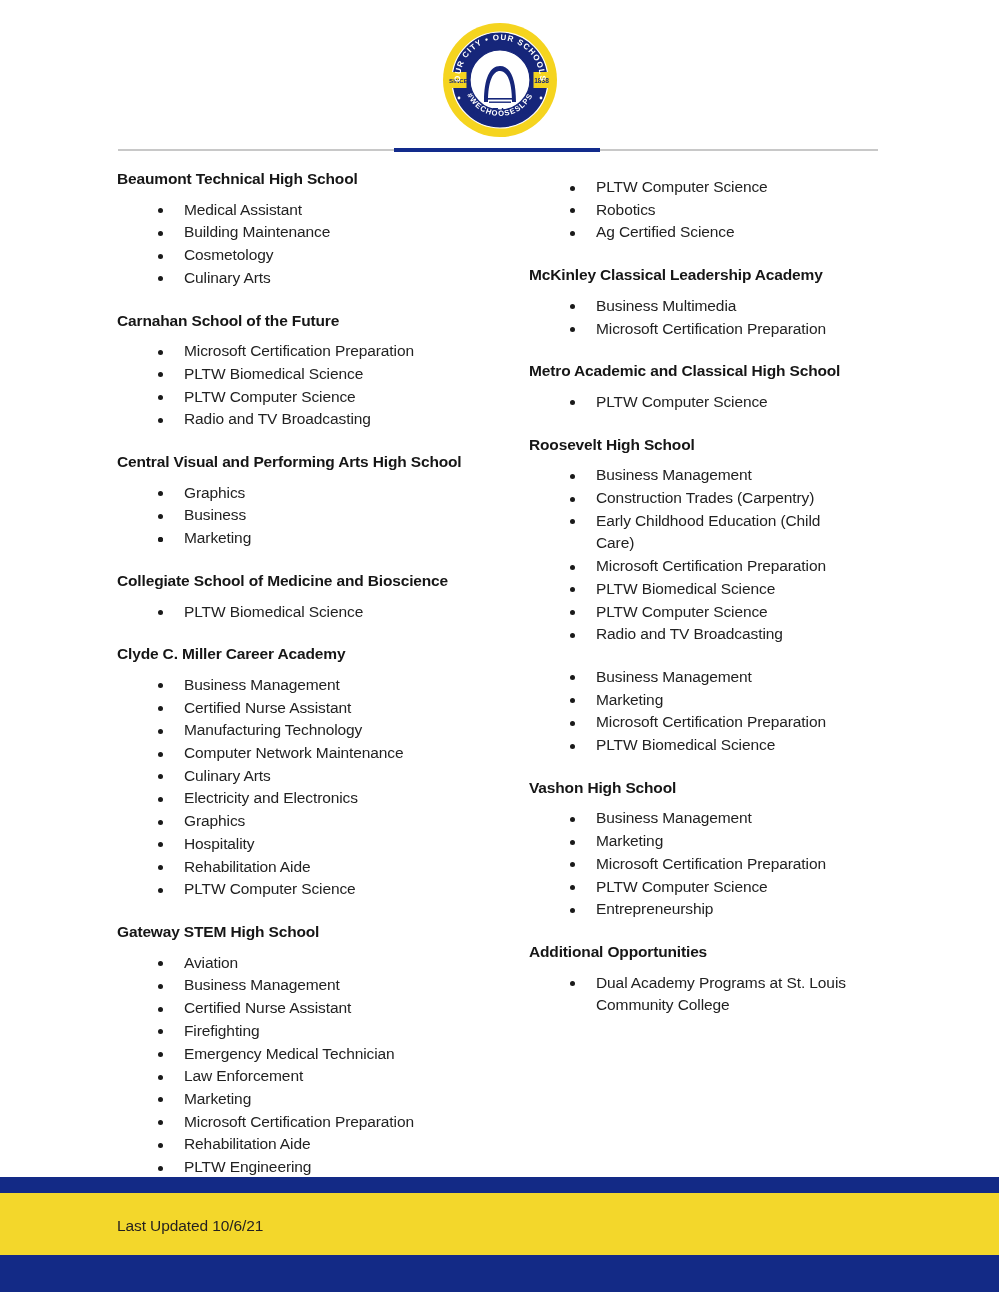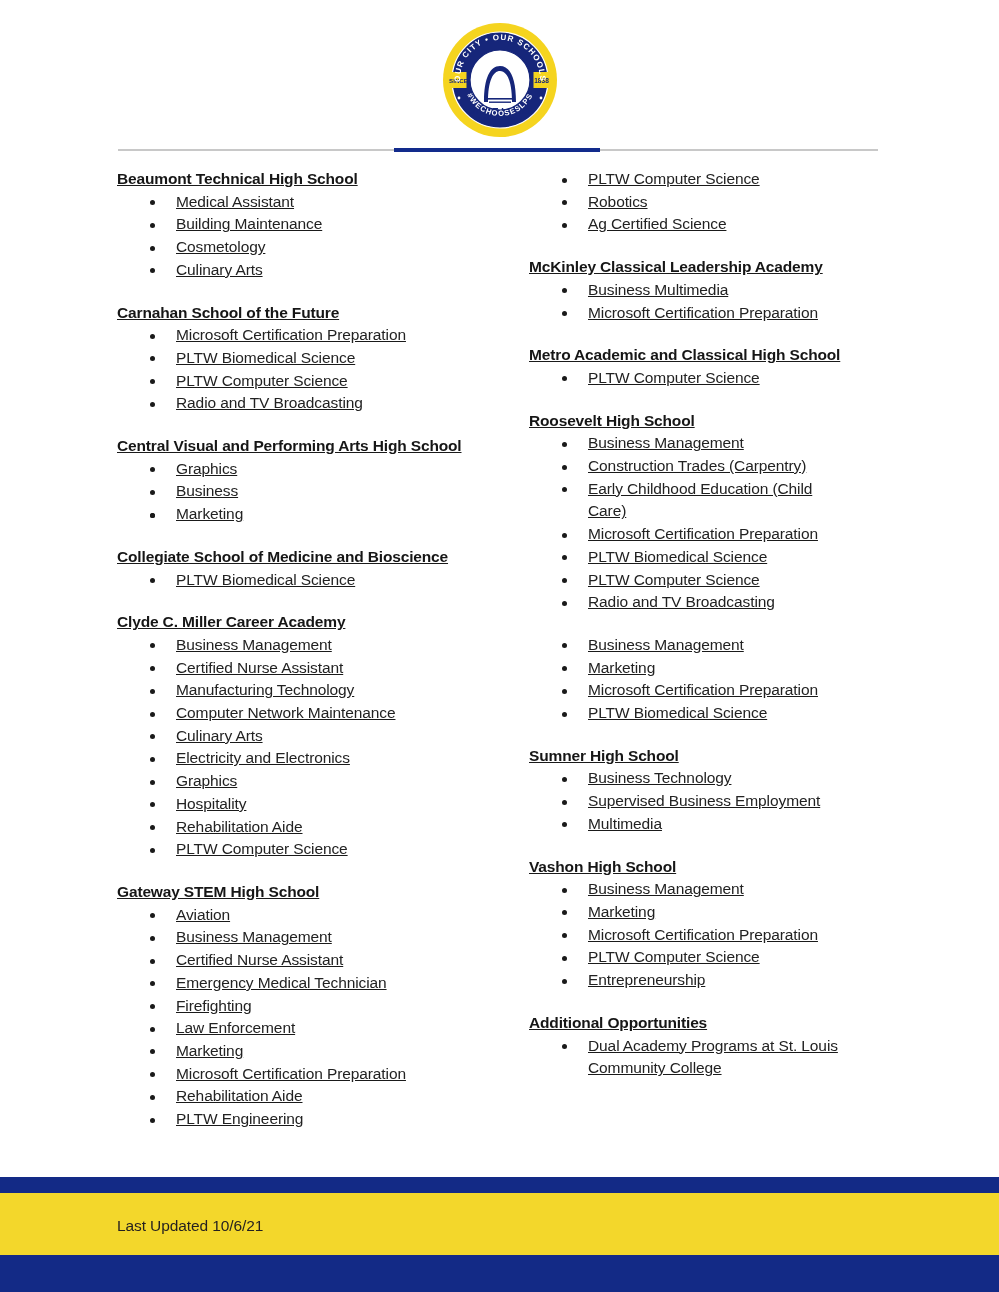--- a/index.html
+++ b/index.html
@@ -59,39 +59,38 @@
   #content {
     position: absolute;
     left: 0;
     top: 168px;
     width: 999px;
     height: 1000px;
   }
   .column {
     position: absolute;
     top: 0;
-    text-decoration: underline;
   }
   #col-left  { left: 117px; width: 400px; }
   #col-right { left: 529px; width: 400px; }
 
   .school-block { margin-bottom: 20px; }
 
   .school-name {
     font-size: 15.5px;
     font-weight: bold;
     line-height: 22.7px;
     letter-spacing: -0.15px;
     color: #161616;
     white-space: nowrap;
   }
 
   ul.program-list {
     list-style: none;
-    margin: 0;
+    margin: 8px;
     padding: 0;
   }
   ul.program-list > li {
     position: relative;
     padding-left: 59px;
     font-size: 15.5px;
     line-height: 22.7px;
     letter-spacing: -0.1px;
     color: #222222;
   }
@@ -326,25 +325,25 @@
           <li>
             <span class="bullet-dot"></span>
             <span class="item-text">Business Management</span>
           </li>
           <li>
             <span class="bullet-dot"></span>
             <span class="item-text">Certified Nurse Assistant</span>
           </li>
           <li>
             <span class="bullet-dot"></span>
+            <span class="item-text">Firefighting</span>
+          </li>
+          <li>
+            <span class="bullet-dot"></span>
             <span class="item-text">Emergency Medical Technician</span>
-          </li>
-          <li>
-            <span class="bullet-dot"></span>
-            <span class="item-text">Firefighting</span>
           </li>
           <li>
             <span class="bullet-dot"></span>
             <span class="item-text">Law Enforcement</span>
           </li>
           <li>
             <span class="bullet-dot"></span>
             <span class="item-text">Marketing</span>
           </li>
           <li class="wrap">
@@ -444,37 +443,20 @@
             <span class="bullet-dot"></span>
             <span class="item-text">Marketing</span>
           </li>
           <li class="wrap">
             <span class="bullet-dot"></span>
             <span class="item-text">Microsoft Certification Preparation</span>
           </li>
           <li>
             <span class="bullet-dot"></span>
             <span class="item-text">PLTW Biomedical Science</span>
-          </li>
-        </ul>
-      </div>
-      <div class="school-block">
-        <div class="school-name">Sumner High School</div>
-        <ul class="program-list">
-          <li>
-            <span class="bullet-dot"></span>
-            <span class="item-text">Business Technology</span>
-          </li>
-          <li>
-            <span class="bullet-dot"></span>
-            <span class="item-text">Supervised Business Employment</span>
-          </li>
-          <li>
-            <span class="bullet-dot"></span>
-            <span class="item-text">Multimedia</span>
           </li>
         </ul>
       </div>
       <div class="school-block">
         <div class="school-name">Vashon High School</div>
         <ul class="program-list">
           <li>
             <span class="bullet-dot"></span>
             <span class="item-text">Business Management</span>
           </li>

